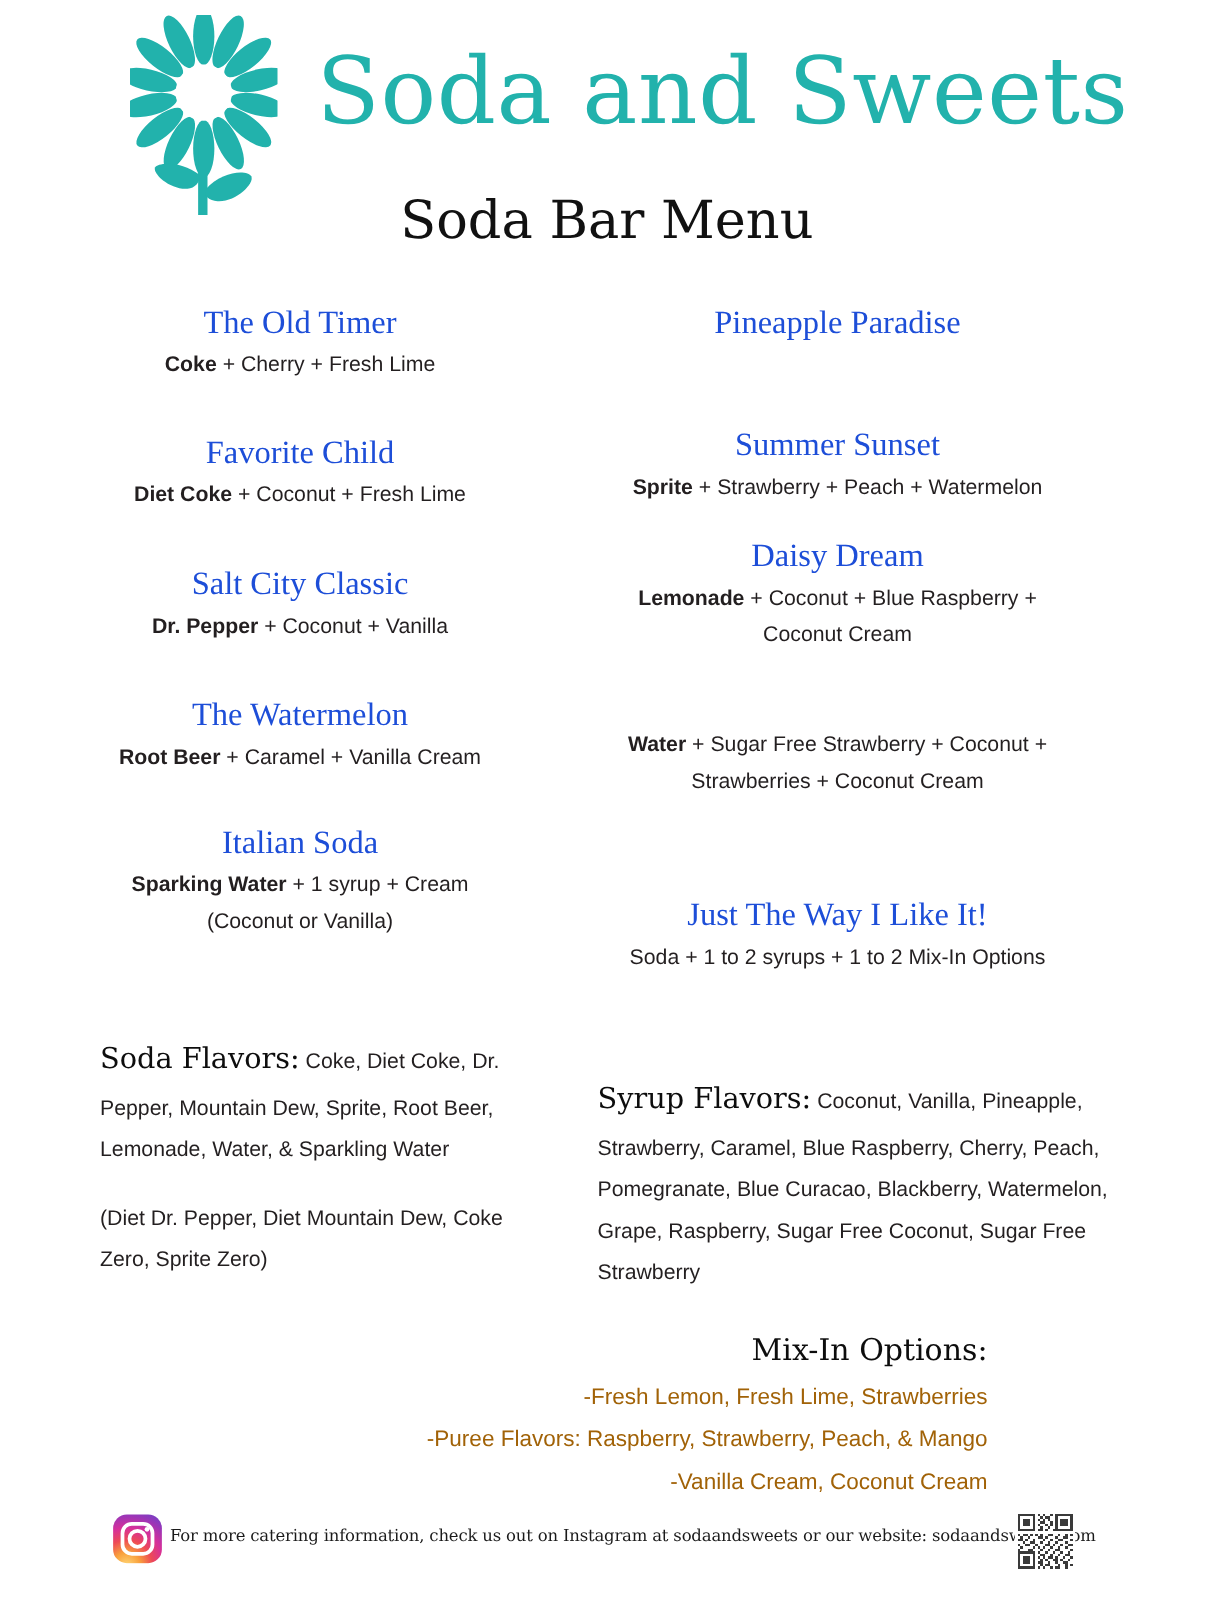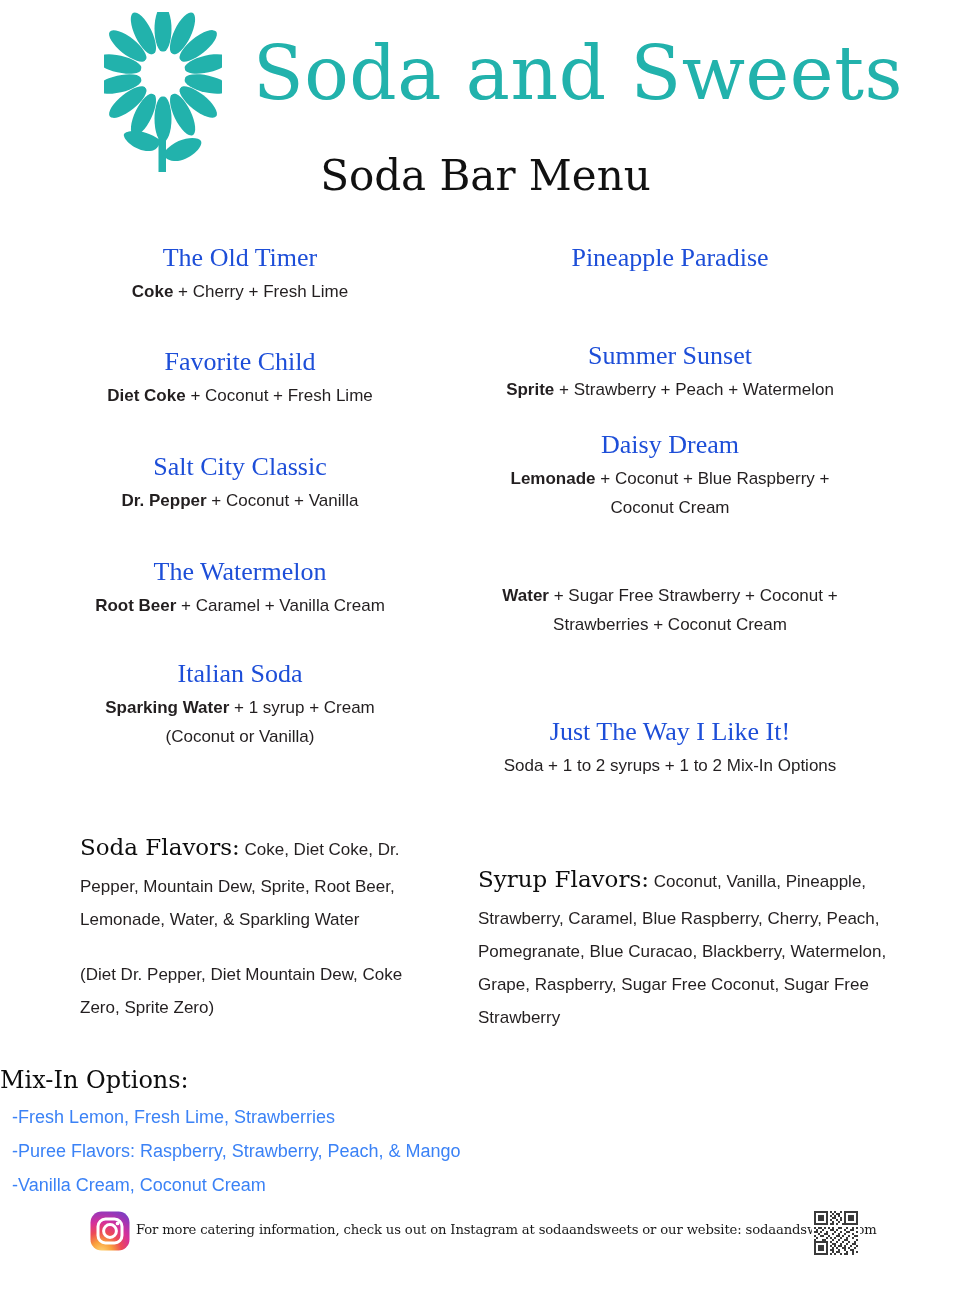--- a/index.html
+++ b/index.html
@@ -113,34 +113,34 @@
     color: #231f20;
     margin-top: 22px;
   }
   #soda-flavors { left: 80px; top: 10px; width: 340px; }
   #syrup-flavors { left: 457px; top: 42px; width: 430px; margin-left: 21px; }
 
   
   .mixins {
     position: relative;
     width: 790px;
-    text-align: left;
+    text-align: right;
     margin-top: 6px;
   }
   .mixins-head {
     font-family: "DejaVu Serif", "Liberation Serif", serif;
     font-size: 24px;
     color: #0d0d0d;
     margin-bottom: 7px;
   }
   .mixins-line {
     font-family: "Liberation Sans", sans-serif;
     font-size: 18px;
     line-height: 1.88;
-    color: #3b82f6;
+    color: #a16207;
     margin-left: 12px;
   }
 
   
   .footer {
     position: absolute;
     left: 0;
     bottom: 30px;
     width: 971px;
     height: 56px;

